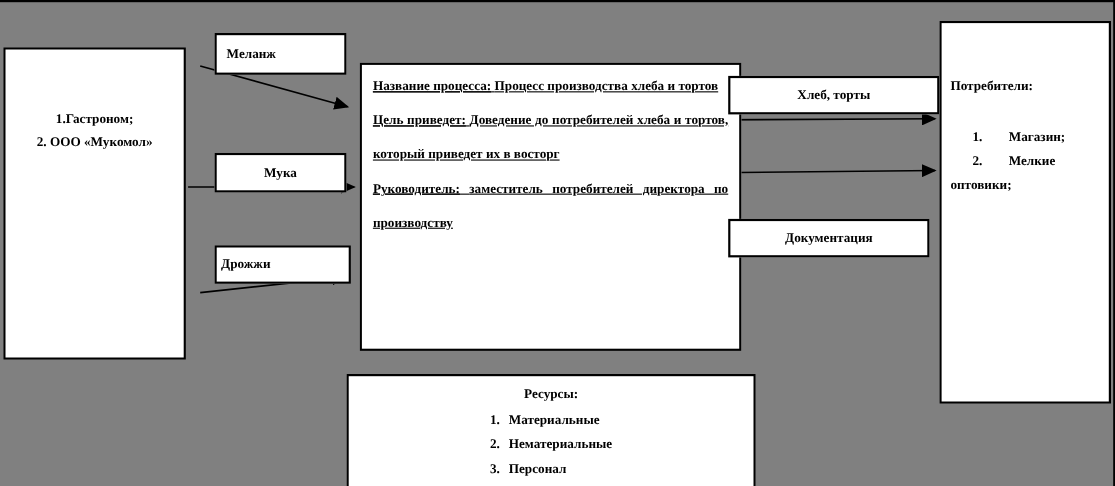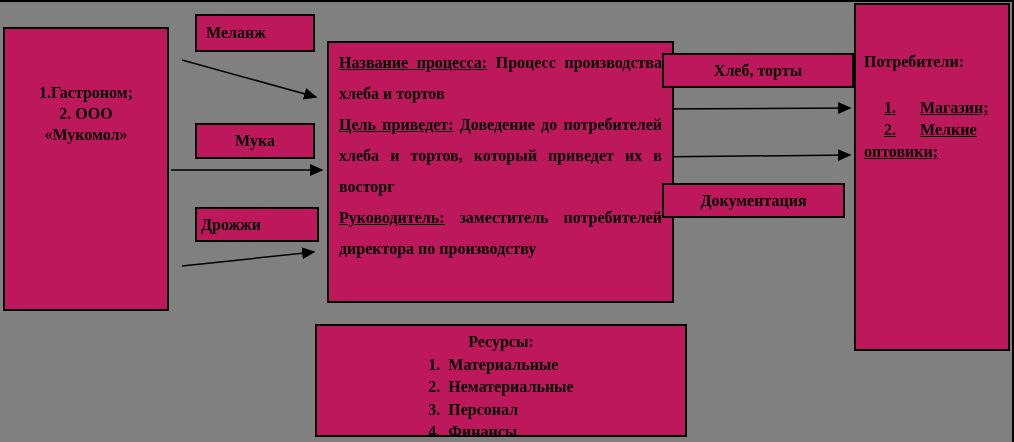--- a/index.html
+++ b/index.html
@@ -24,24 +24,25 @@
     background: #000;
   }
   .edge-right {
     position: absolute;
     right: 0; top: 0;
     width: 2px; height: 442px;
     background: #000;
   }
   .box {
     position: absolute;
-    background: #be185d;
+    background: #ffffff;
     border: 2px solid #000;
     box-sizing: border-box;
-    font-size: 16px;
+    font-size: 12px;
+    margin-top: 16px;
   }
   
   .suppliers {
     left: 3px; top: 27px;
     width: 166px; height: 284px;
     text-align: center;
     padding-top: 32px;
     line-height: 21px;
   }
   .suppliers .items { margin-top: 21px; }
@@ -56,38 +57,39 @@
   }
   .melange { left: 195px; top: 14px; width: 120px; height: 38px; padding-left: 9px; }
   .muka    { left: 195px; top: 123px; width: 120px; height: 36px; justify-content: center; }
   .drozhzhi{ left: 195px; top: 207px; width: 124px; height: 35px; padding-left: 4px; }
   
   .process {
     left: 327px; top: 41px;
     width: 347px; height: 262px;
     padding: 4px 10px;
     line-height: 31px;
+    text-decoration: underline;
   }
   .process p {
     margin: 0;
     text-align: justify;
   }
   .process .u { text-decoration: underline; }
   
   .bread { left: 662px; top: 53px;  width: 192px; height: 35px; justify-content: center; }
   .docs  { left: 662px; top: 183px; width: 183px; height: 35px; justify-content: center; }
   
   .consumers {
     left: 854px; top: 3px;
     width: 156px; height: 348px;
     padding: 46px 15px 0 8px;
     line-height: 22px;
   }
   .consumers .items { margin-top: 24px; }
-  .consumers .item { text-indent: 20px; text-decoration: underline; }
+  .consumers .item { text-indent: 20px; }
   .consumers .c-num { margin-right: 24px; }
   
   .resources {
     left: 315px; top: 324px;
     width: 372px; height: 113px;
     padding-top: 5px;
     line-height: 22.5px;
   }
   .resources .r-title { text-align: center; }
   .resources .items {

